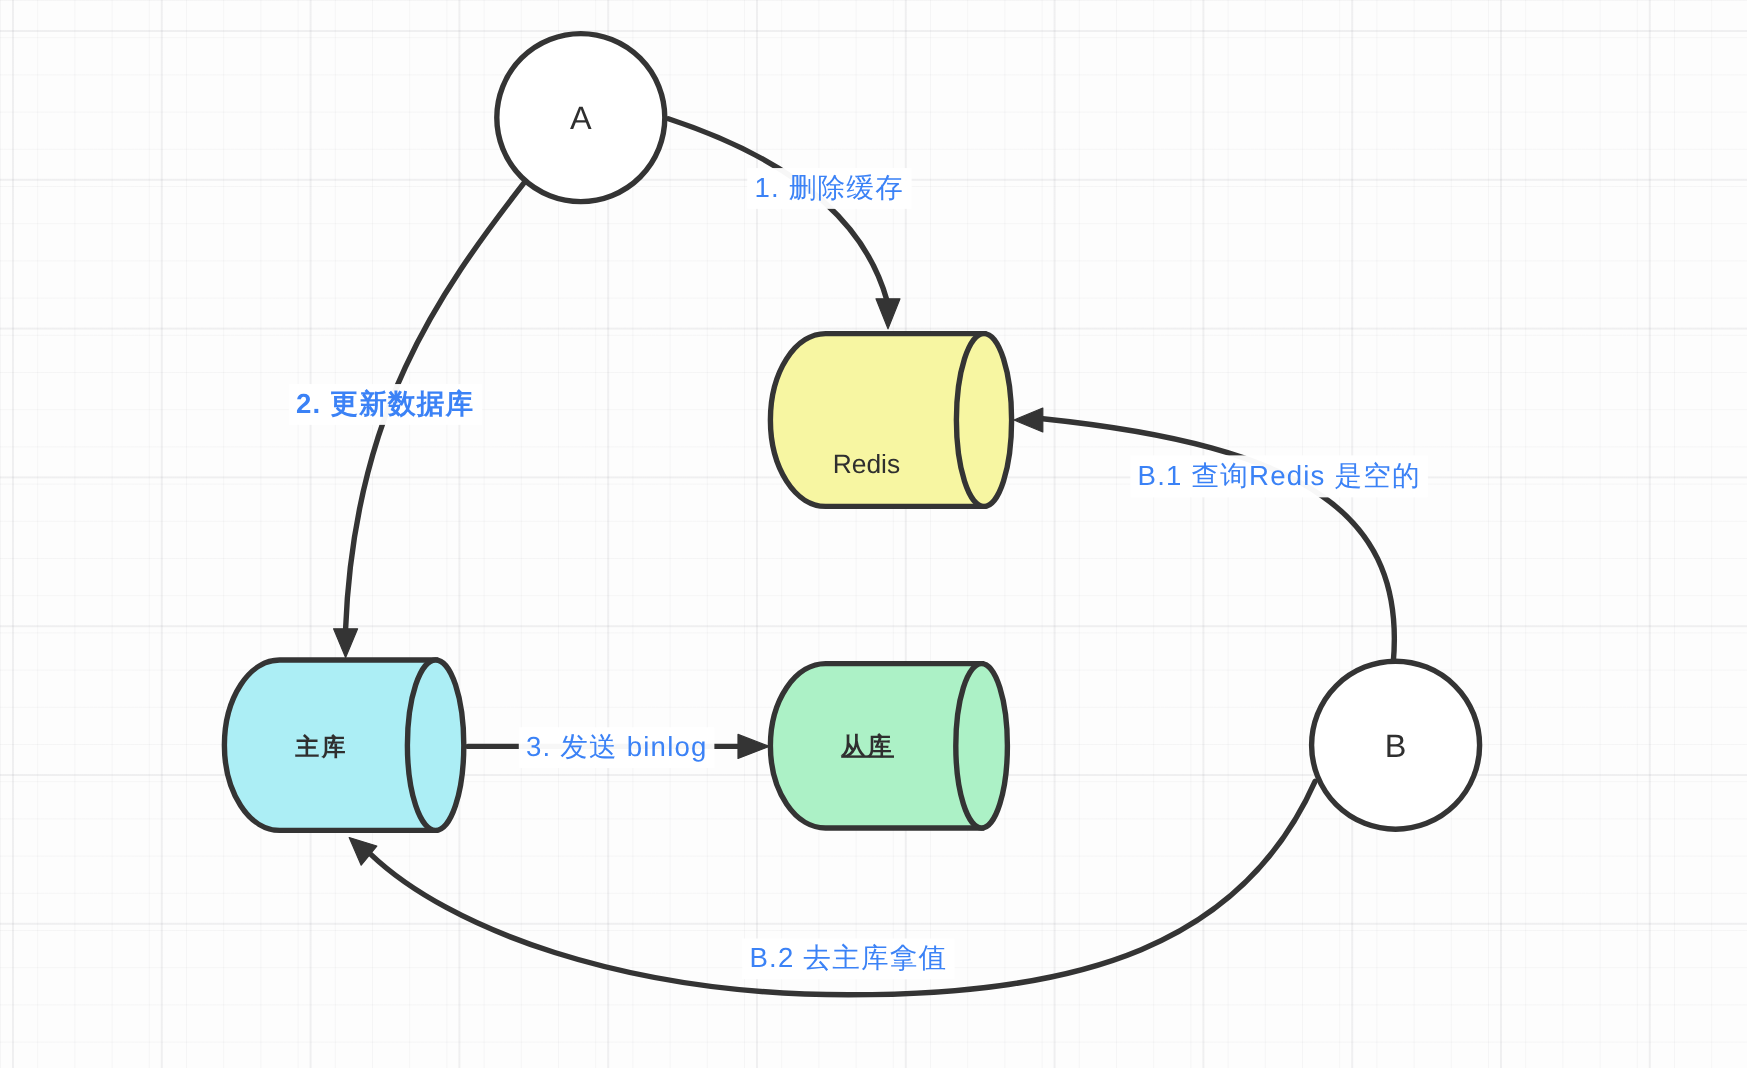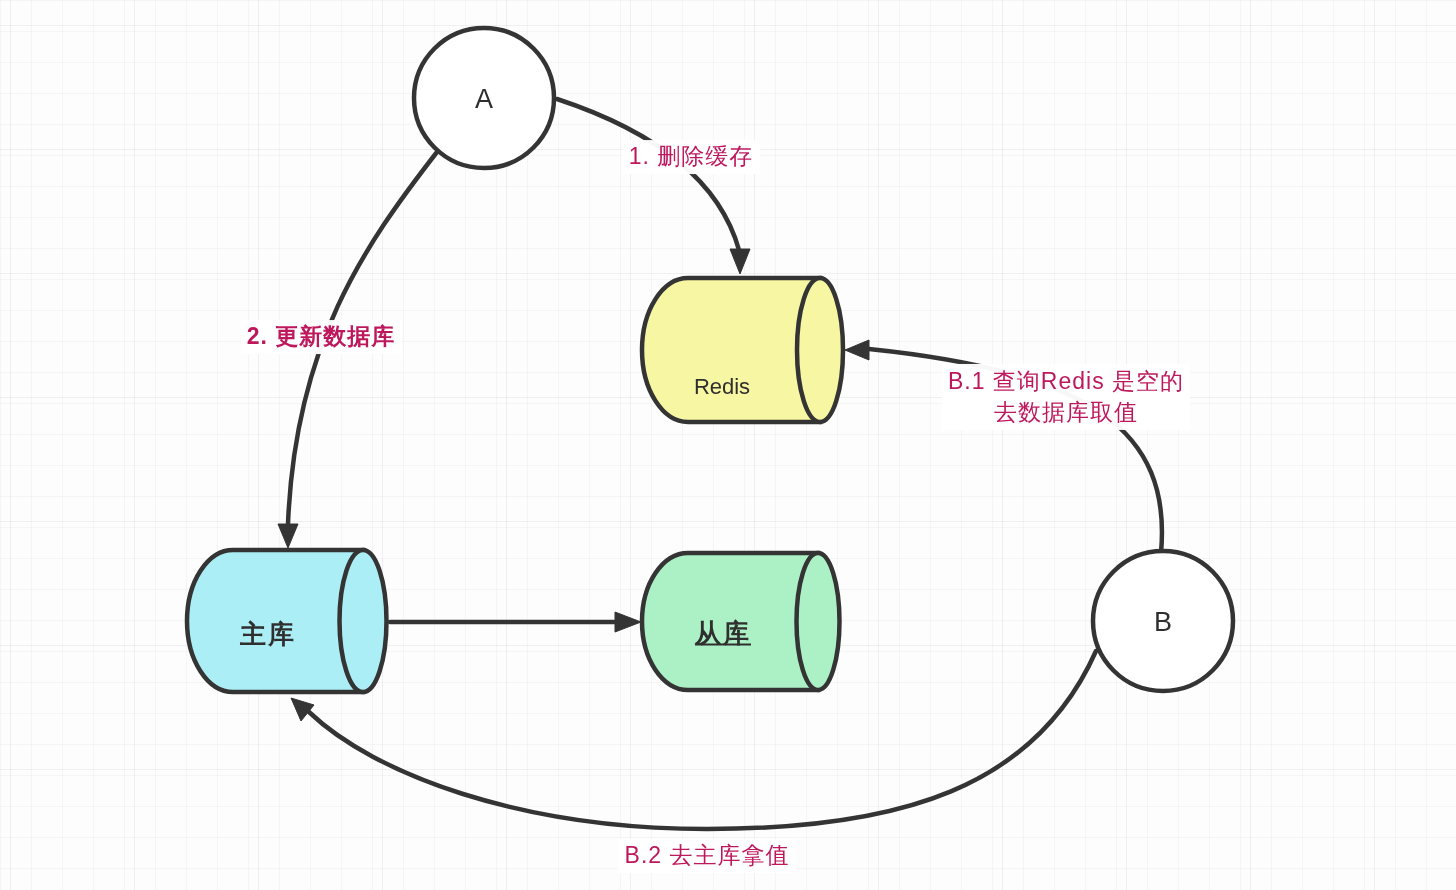--- a/index.html
+++ b/index.html
@@ -40,39 +40,39 @@
   }
   .head {
     fill: #343434;
     stroke: #343434;
     stroke-width: 1;
     stroke-linejoin: round;
   }
   .lbl {
     position: absolute;
     transform: translate(-50%, -50%);
-    color: #be185d;
+    color: #3b82f6;
     font-size: 23px;
     letter-spacing: 1px;
     white-space: nowrap;
     background: rgba(255,255,255,0.96);
     padding: 2px 6px;
     line-height: 1.3;
     text-align: center;
   }
   .lbl.multi { line-height: 1.35; }
   .node-lbl {
     position: absolute;
     transform: translate(-50%, -50%);
     color: #2f2f2f;
     background: transparent;
     padding: 0;
     white-space: nowrap;
   }
-  .node-lbl.cjk { font-size: 26px; font-weight: 600; letter-spacing: 2px; margin-top: 11px; }
+  .node-lbl.cjk { font-size: 20px; font-weight: 600; letter-spacing: 2px; }
   .node-lbl.latin { font-size: 22px; font-weight: 500; margin-top: 36px; }
   .node-lbl.actor { font-size: 27px; font-weight: 400; }
 </style>
 </head>
 <body>
 
 <div class="stage">
 
   <svg class="diagram" viewBox="0 0 1456 890">
 
@@ -128,21 +128,21 @@
   <div class="node-lbl latin" style="left:722px; top:351px;">Redis</div>
 
   <div class="node-lbl cjk" style="left:268px; top:623px;">主库</div>
 
   <div class="node-lbl cjk" style="left:723px; top:622px;text-decoration:underline;">从库</div>
 
   <div class="lbl" style="left:691px; top:157px;">1. 删除缓存</div>
 
   <div class="lbl" style="left:321px; top:337px;font-weight:bold;">2. 更新数据库</div>
 
+  <div class="lbl" style="left:514px; top:623px;">3. 发送 binlog</div>
 
   <div class="lbl multi" style="left:1066px; top:397px;">
     <div>B.1 查询Redis 是空的</div>
-    <div>去数据库取值</div>
   </div>
 
-  <div class="lbl" style="left:707px; top:856px;text-align:right;">B.2 去主库拿值</div>
+  <div class="lbl" style="left:707px; top:799px;text-align:right;">B.2 去主库拿值</div>
 
 </div>
 
 </body></html>

